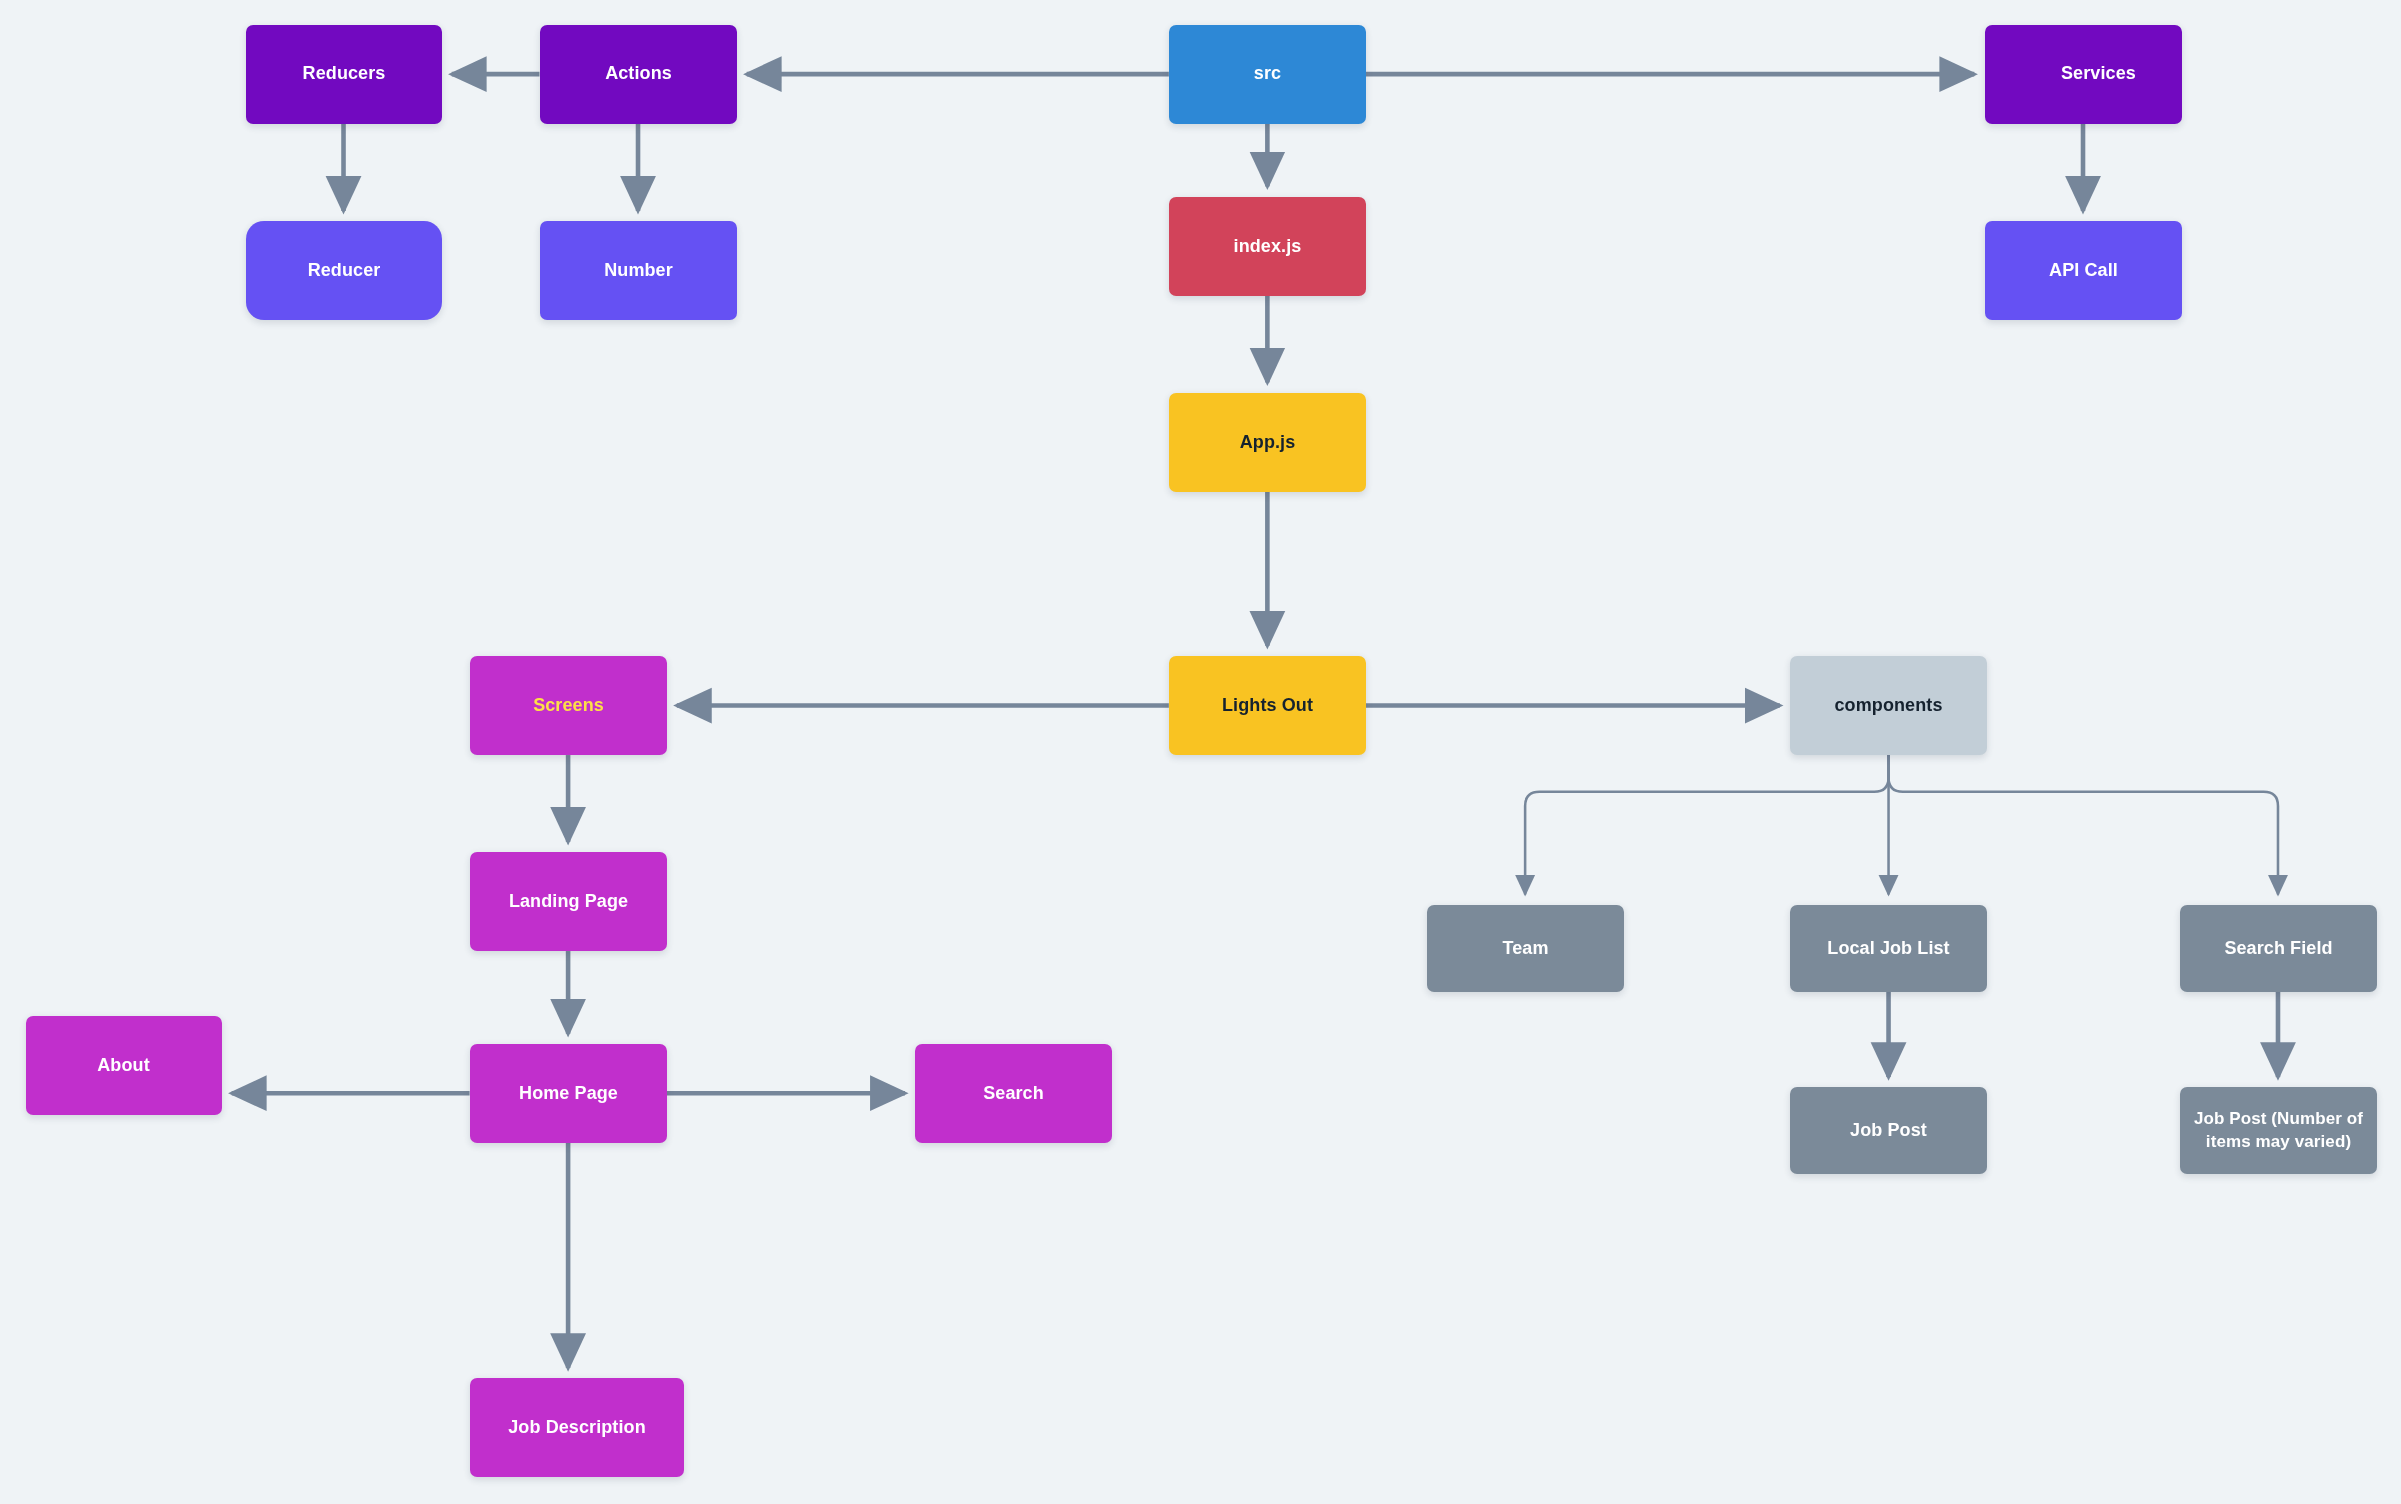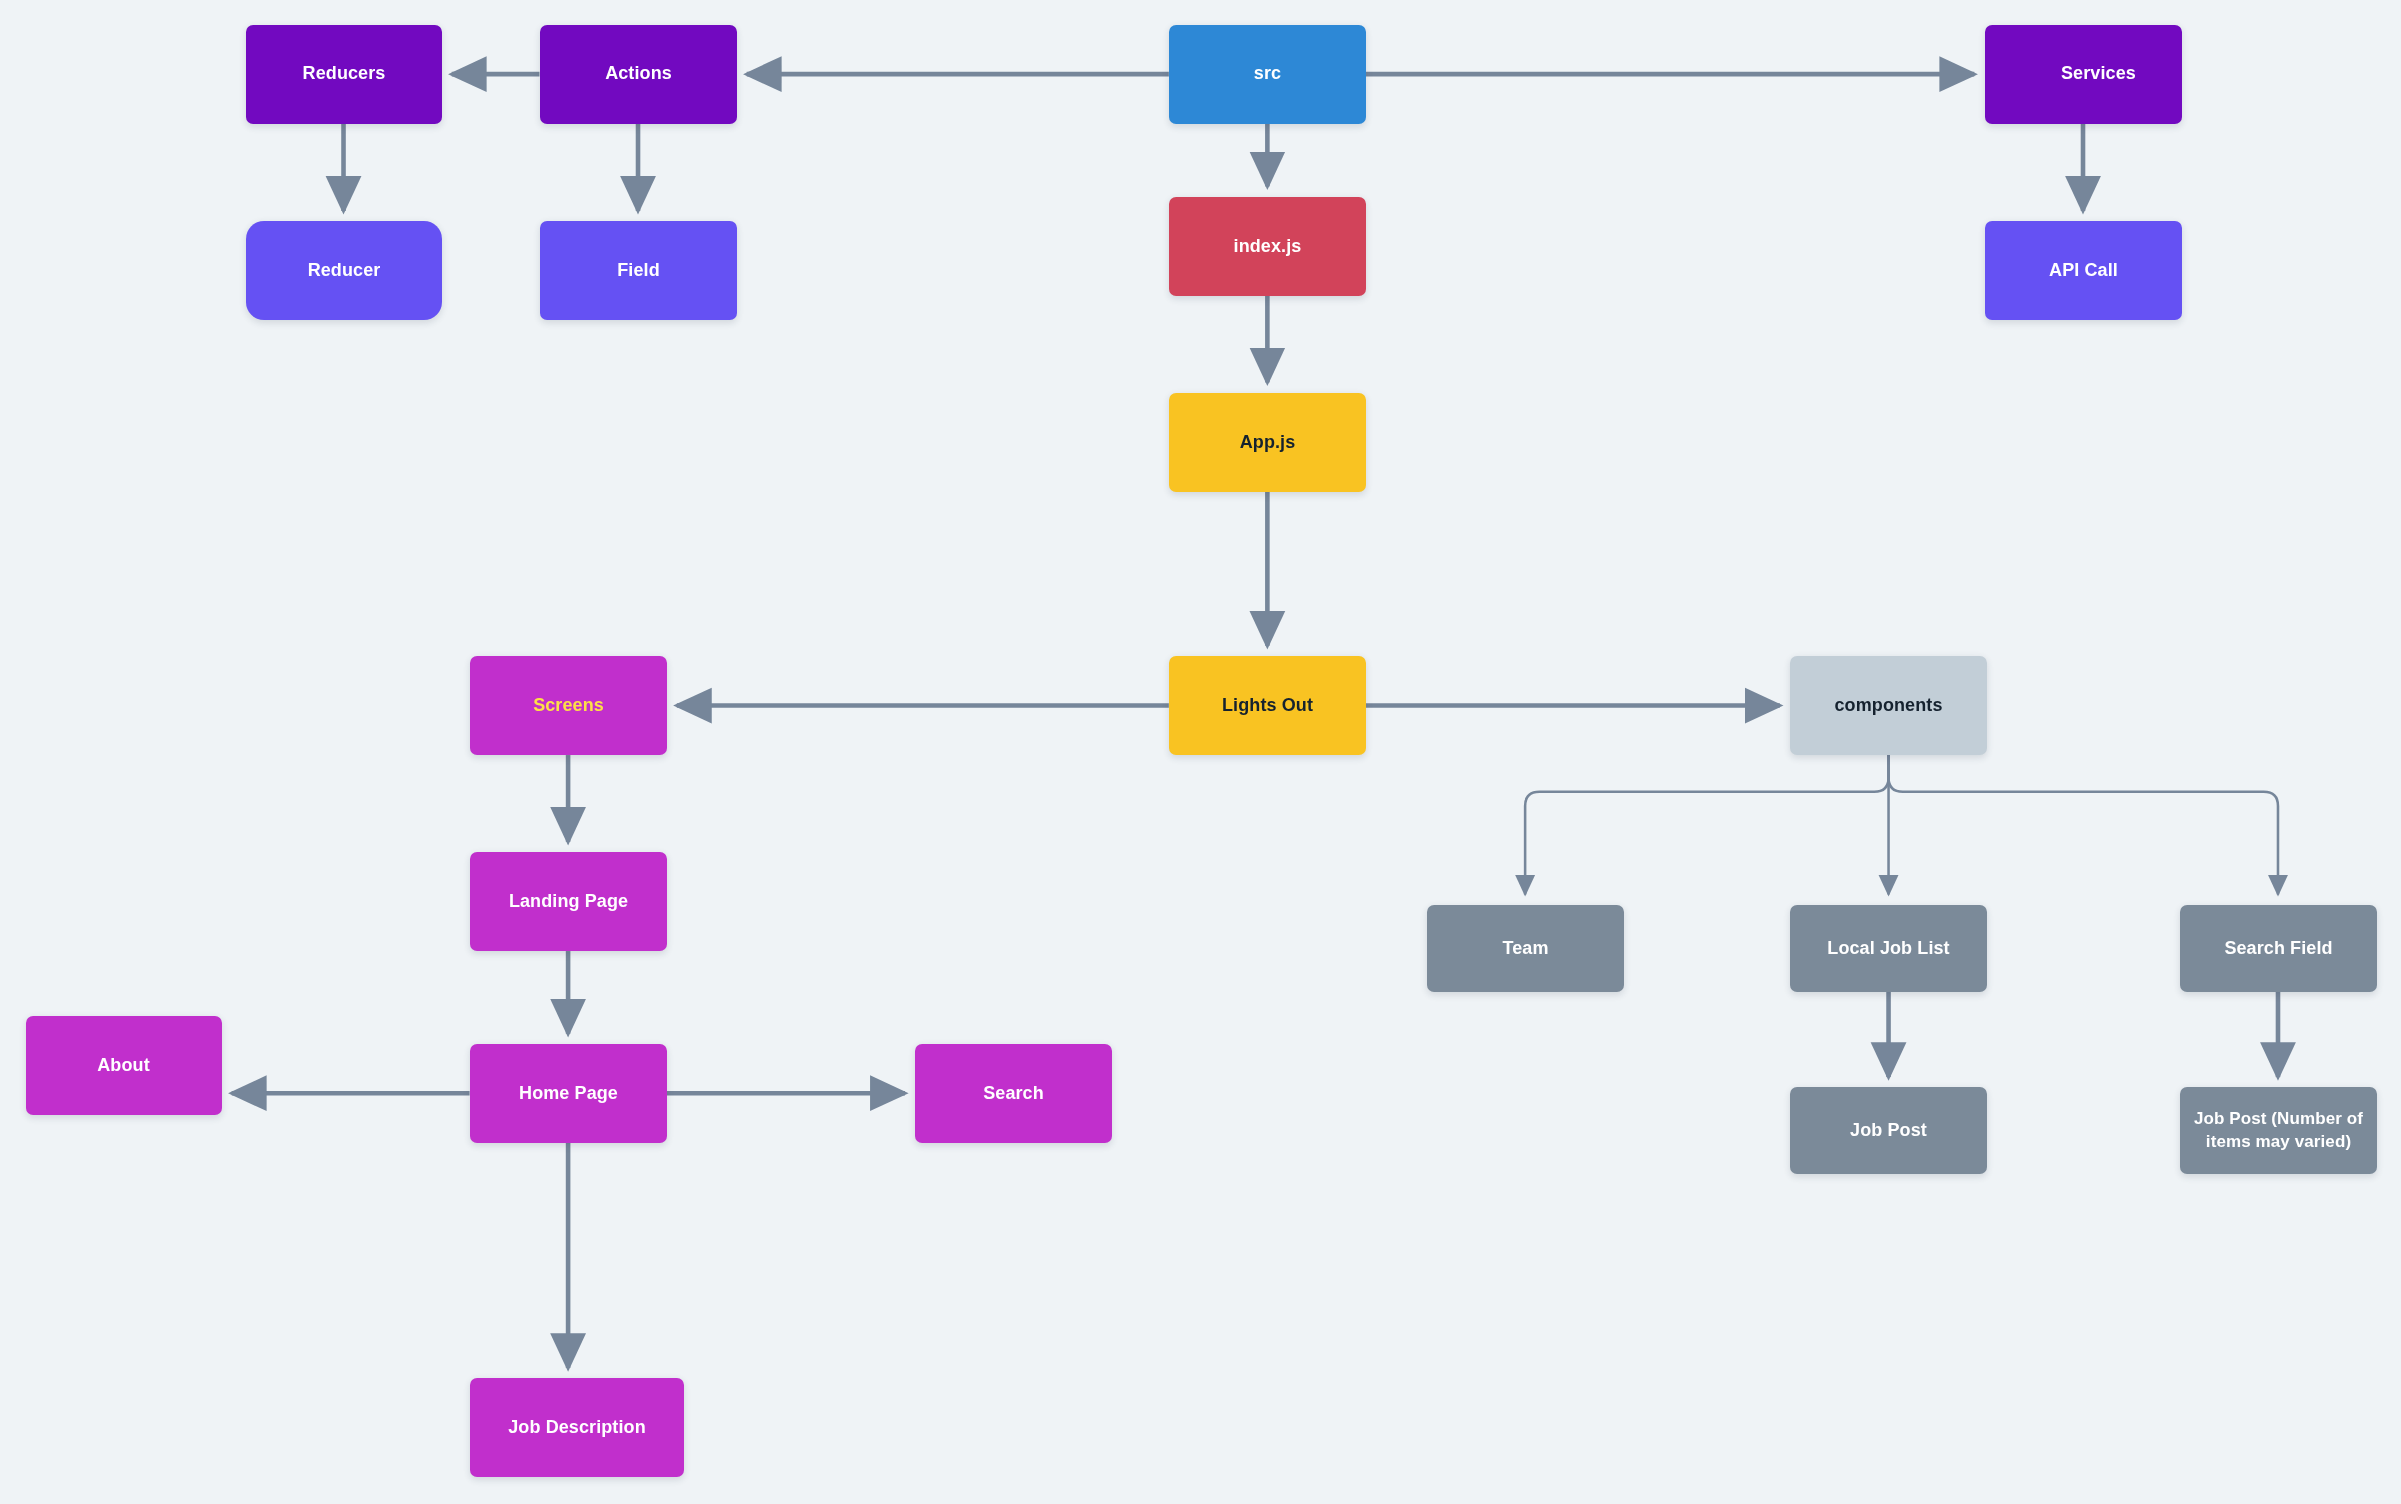--- a/index.html
+++ b/index.html
@@ -93,21 +93,21 @@
       <div class="node" style="left: 1169px; top: 24.5px; width: 197px; height: 99px; background: rgb(45, 136, 214); color: rgb(255, 255, 255); font-size: 18px;">
         <span class="node-label">src</span>
       </div>
       <div class="node" style="left: 1985px; top: 24.5px; width: 197px; height: 99px; background: rgb(114, 9, 192); color: rgb(255, 255, 255); font-size: 18px; padding-left: 37px;">
         <span class="node-label">Services</span>
       </div>
       <div class="node" style="left: 246px; top: 221px; width: 196px; height: 99px; background: rgb(101, 81, 243); color: rgb(255, 255, 255); font-size: 18px; border-radius: 18px;">
         <span class="node-label">Reducer</span>
       </div>
       <div class="node" style="left: 540px; top: 221px; width: 197px; height: 99px; background: rgb(101, 81, 243); color: rgb(255, 255, 255); font-size: 18px;">
-        <span class="node-label">Field</span>
+        <span class="node-label">Number</span>
       </div>
       <div class="node" style="left: 1169px; top: 197px; width: 197px; height: 99px; background: rgb(210, 67, 90); color: rgb(255, 255, 255); font-size: 18px;">
         <span class="node-label">index.js</span>
       </div>
       <div class="node" style="left: 1985px; top: 221px; width: 197px; height: 99px; background: rgb(101, 81, 243); color: rgb(255, 255, 255); font-size: 18px;">
         <span class="node-label">API Call</span>
       </div>
       <div class="node" style="left: 1169px; top: 393px; width: 197px; height: 99px; background: rgb(249, 195, 34); color: rgb(21, 34, 47); font-size: 18px;">
         <span class="node-label">App.js</span>
       </div>

